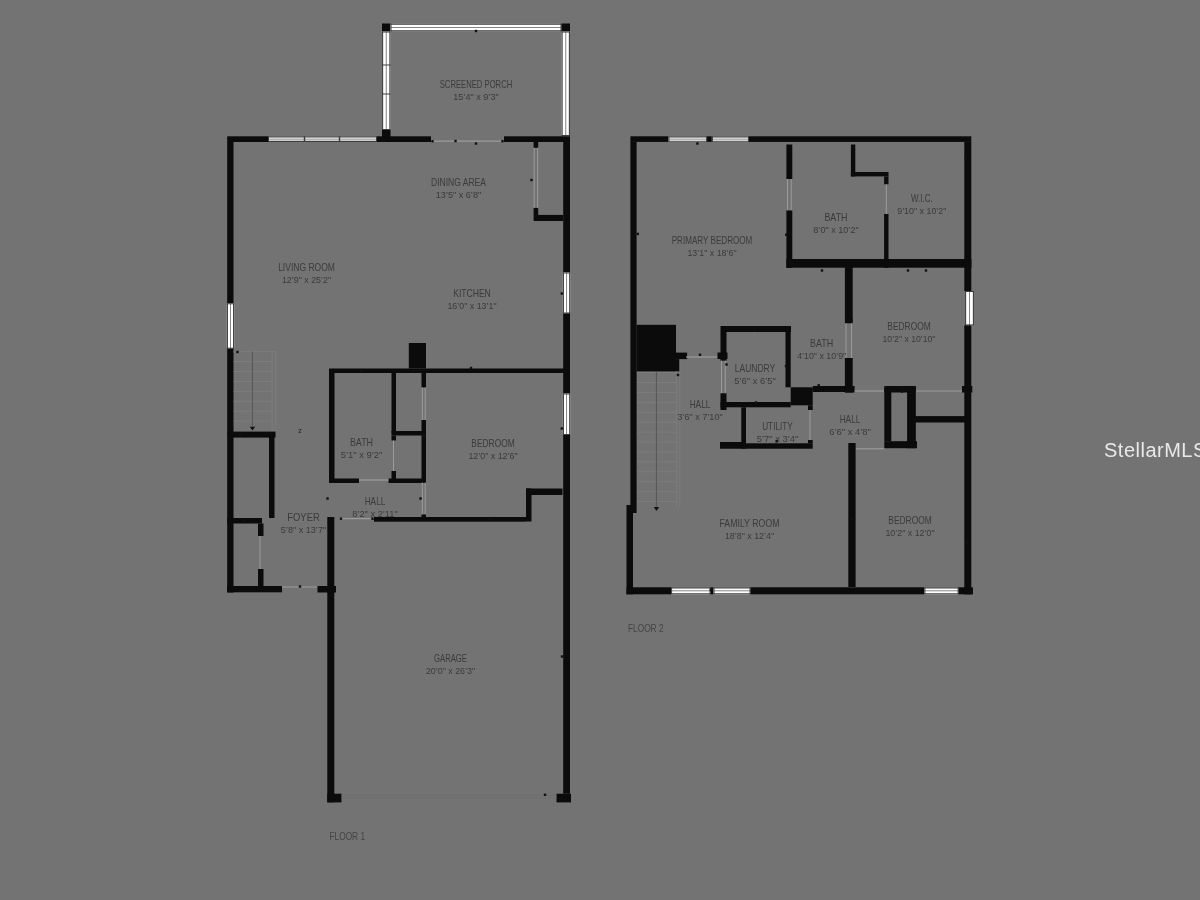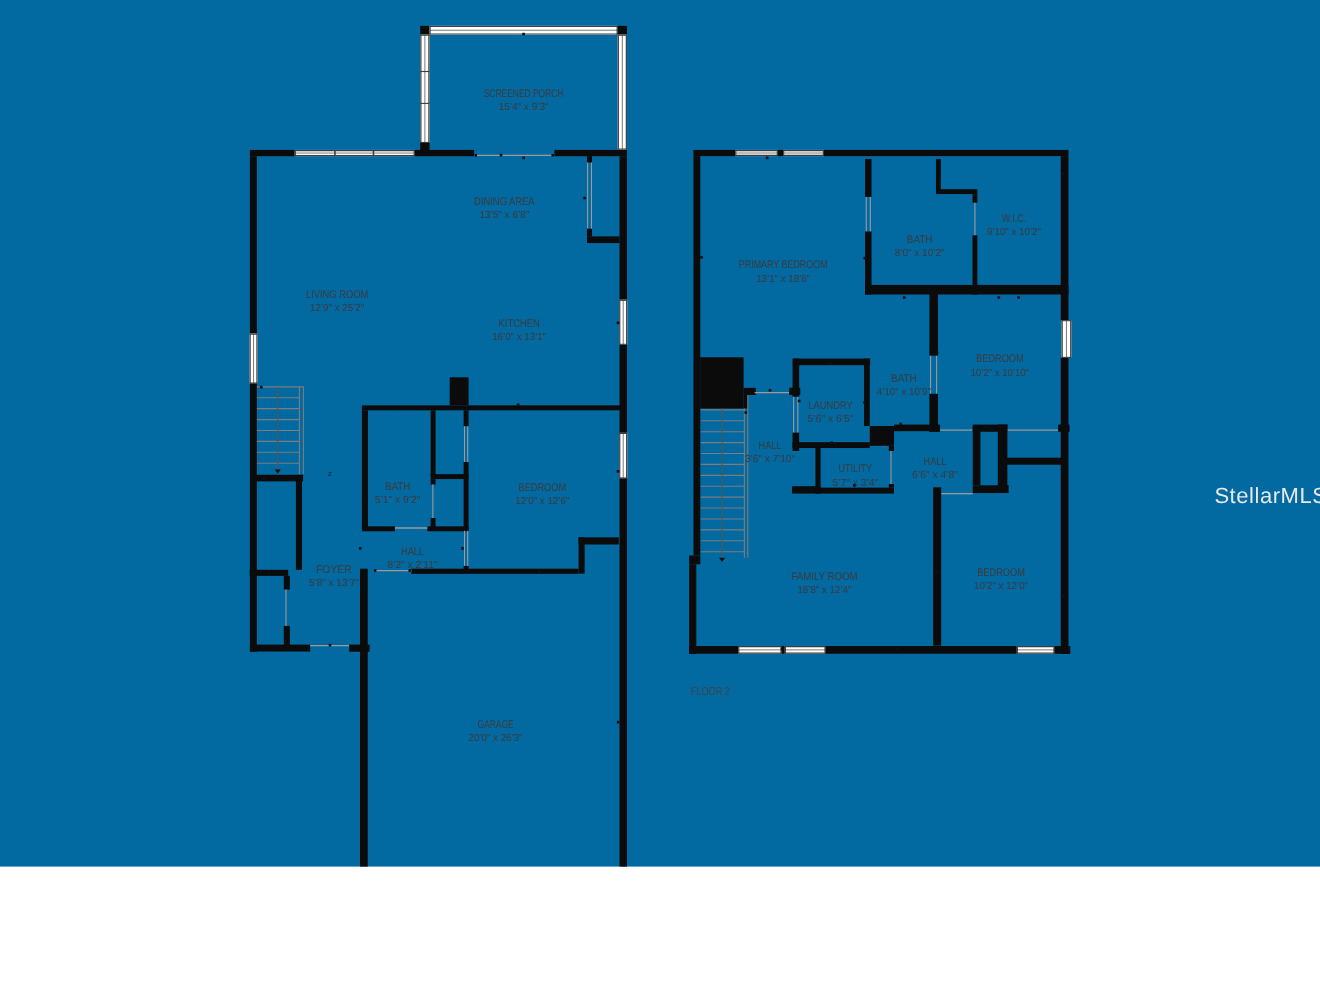--- a/index.html
+++ b/index.html
@@ -1,17 +1,17 @@
 <!DOCTYPE html>
 <html><head>
 <meta charset="utf-8">
 <title>Floor Plan</title>
 <style>
   html,body{margin:0;padding:0;background:#ffffff;}
-  #plan{position:relative;width:1200px;height:788px;background:#0369a1;overflow:hidden;}
+  #plan{position:relative;width:1200px;height:900px;background:#737373;overflow:hidden;}
   svg{display:block;}
   text{font-family:"Liberation Sans",sans-serif;}
 </style>
 </head>
 <body>
 
 <div id="plan">
 <svg width="1200" height="900" viewBox="0 0 1200 900">
 
 <rect x="382" y="23.5" width="8.5" height="8" fill="#0b0b0b"></rect>

